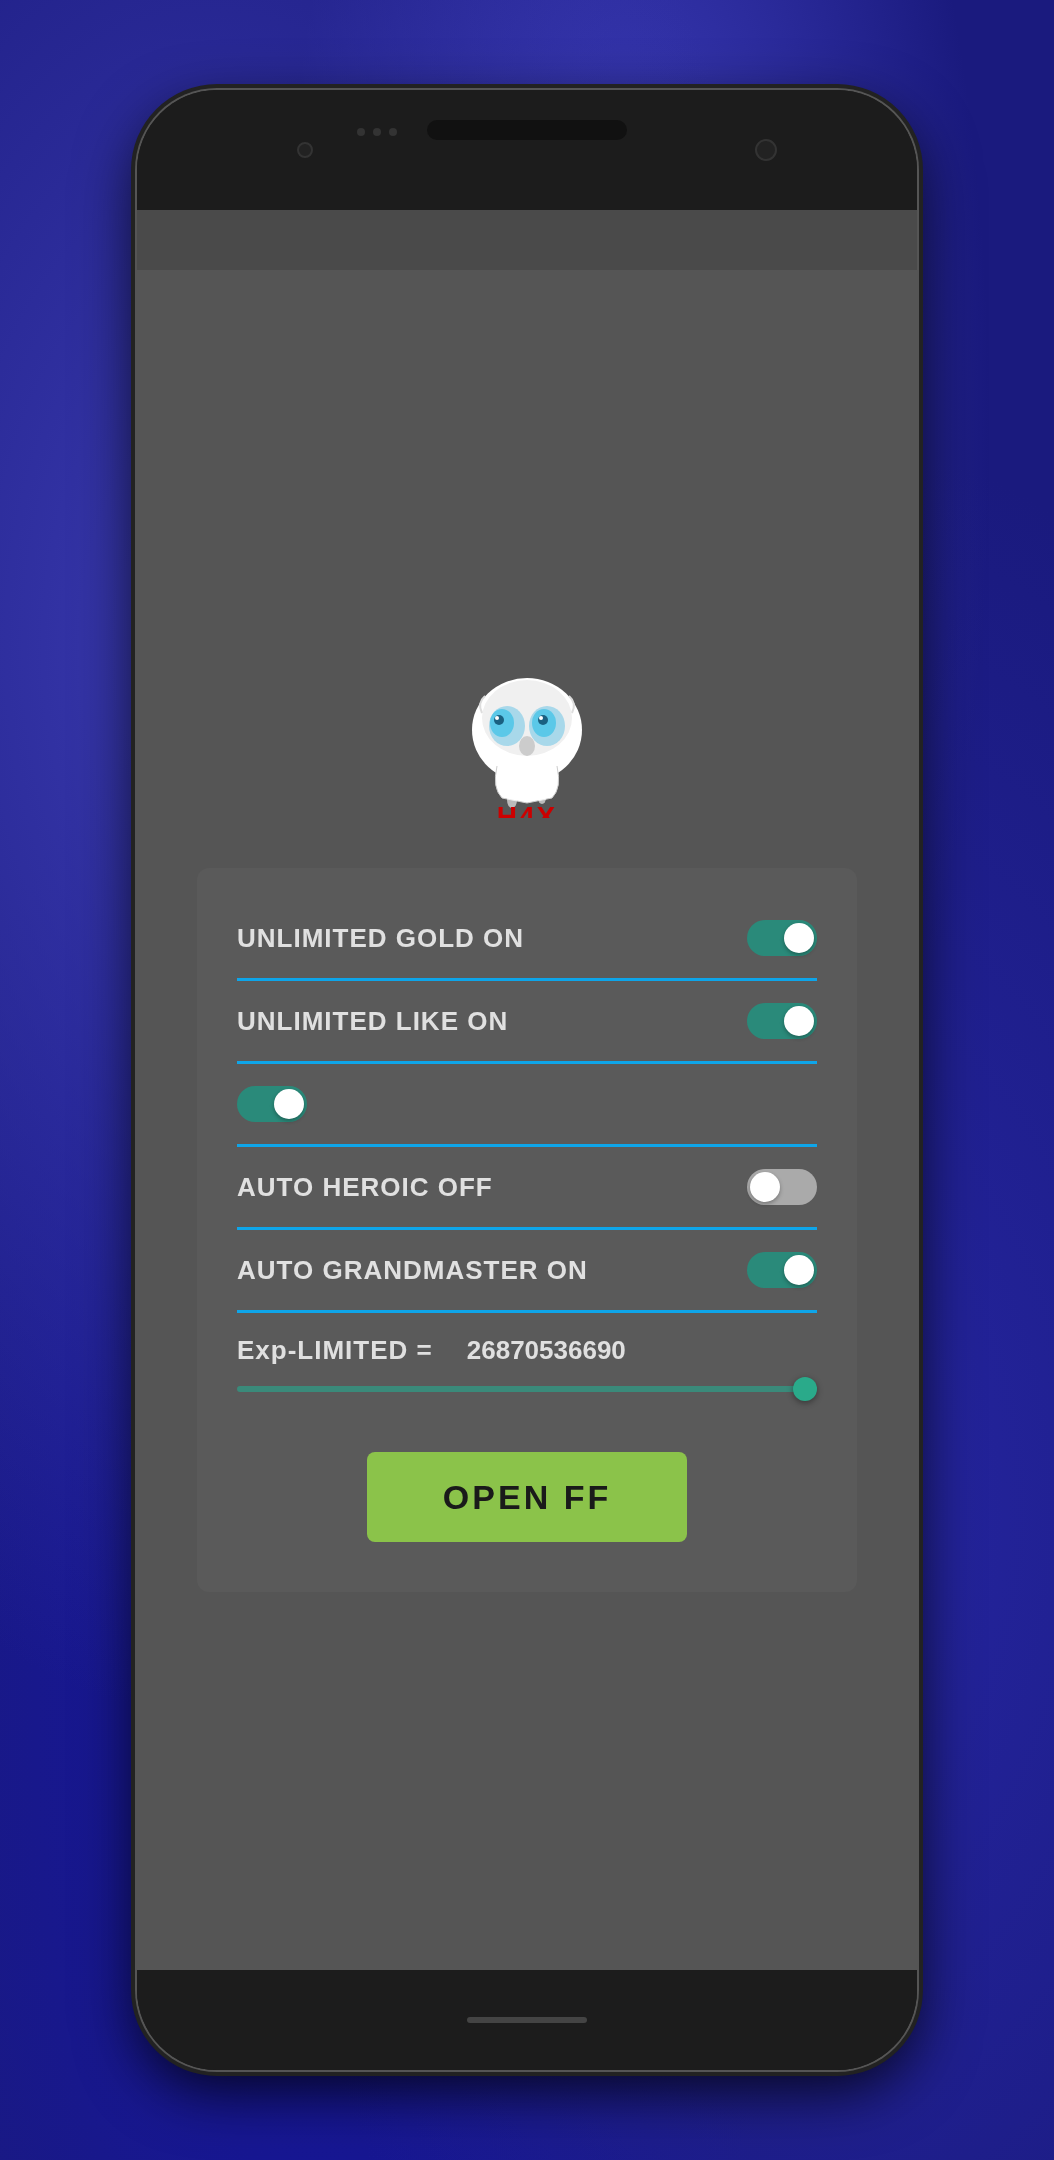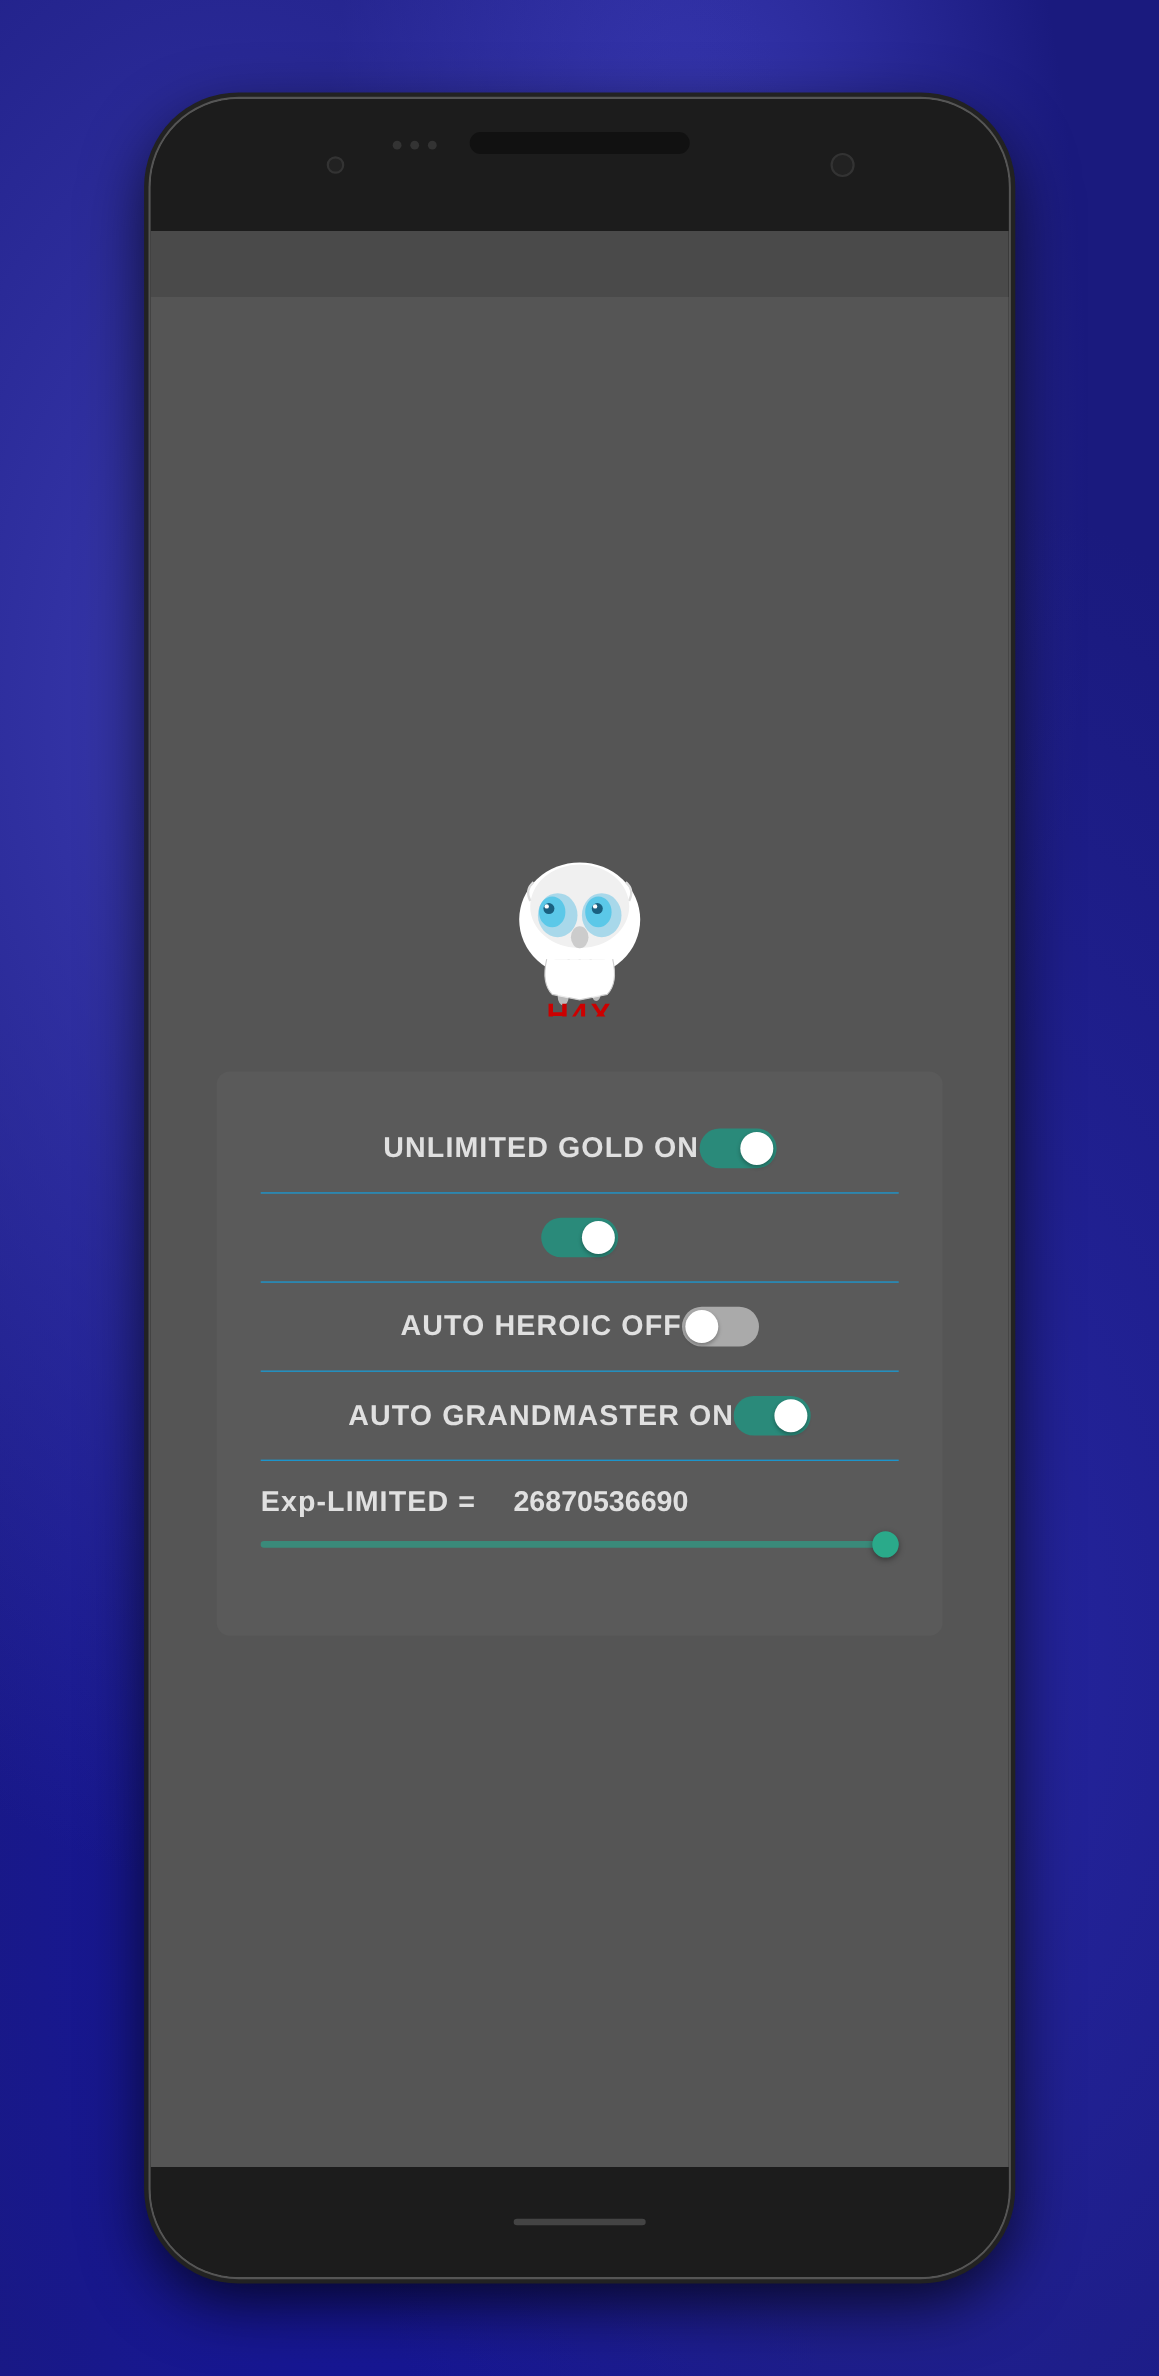--- a/index.html
+++ b/index.html
@@ -149,23 +149,23 @@
       border-radius: 12px;
       padding: 30px 40px 50px 40px;
       display: flex;
       flex-direction: column;
       gap: 0;
     }
 
     .toggle-row {
       display: flex;
       align-items: center;
-      justify-content: center;
+      justify-content: space-between;
       padding: 22px 0;
-      border-bottom: 1px solid #0ea5e9;
+      border-bottom: 3px solid #0ea5e9;
     }
 
     .toggle-row:last-of-type {
       border-bottom: none;
     }
 
     .toggle-label {
       font-size: 26px;
       font-weight: bold;
       color: #e0e0e0;
@@ -352,20 +352,26 @@
 
       <div class="main-card">
 
         <div class="toggle-row">
           <span class="toggle-label">UNLIMITED GOLD ON</span>
           <div class="toggle-switch on">
             <div class="toggle-knob"></div>
           </div>
         </div>
 
+        <div class="toggle-row">
+          <span class="toggle-label">UNLIMITED LIKE ON</span>
+          <div class="toggle-switch on">
+            <div class="toggle-knob"></div>
+          </div>
+        </div>
 
         <div class="toggle-row">
           <div class="toggle-switch on">
             <div class="toggle-knob"></div>
           </div>
         </div>
 
         <div class="toggle-row">
           <span class="toggle-label">AUTO HEROIC OFF</span>
           <div class="toggle-switch off">
@@ -384,20 +390,21 @@
           <span class="exp-label">Exp-LIMITED =</span>
           <span class="exp-value">26870536690</span>
         </div>
 
         <div class="slider-container">
           <div class="slider-track">
             <div class="slider-thumb"></div>
           </div>
         </div>
 
+        <button class="open-ff-btn">OPEN FF</button>
 
       </div>
     </div>
   </div>
 
   <div class="phone-bottom">
     <div class="home-indicator"></div>
   </div>
 </div>
 

